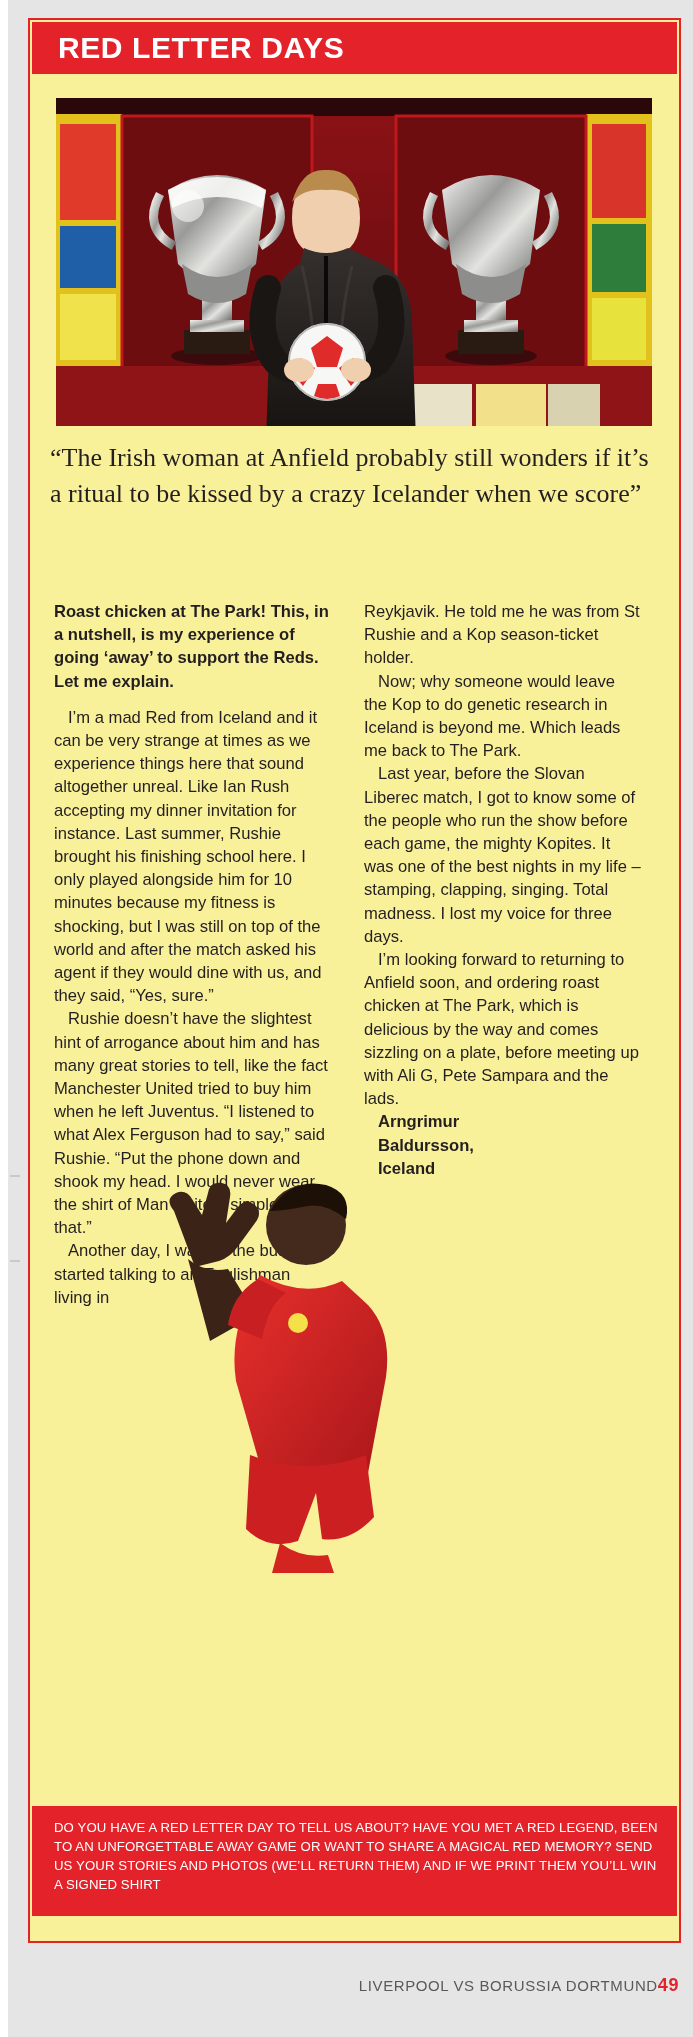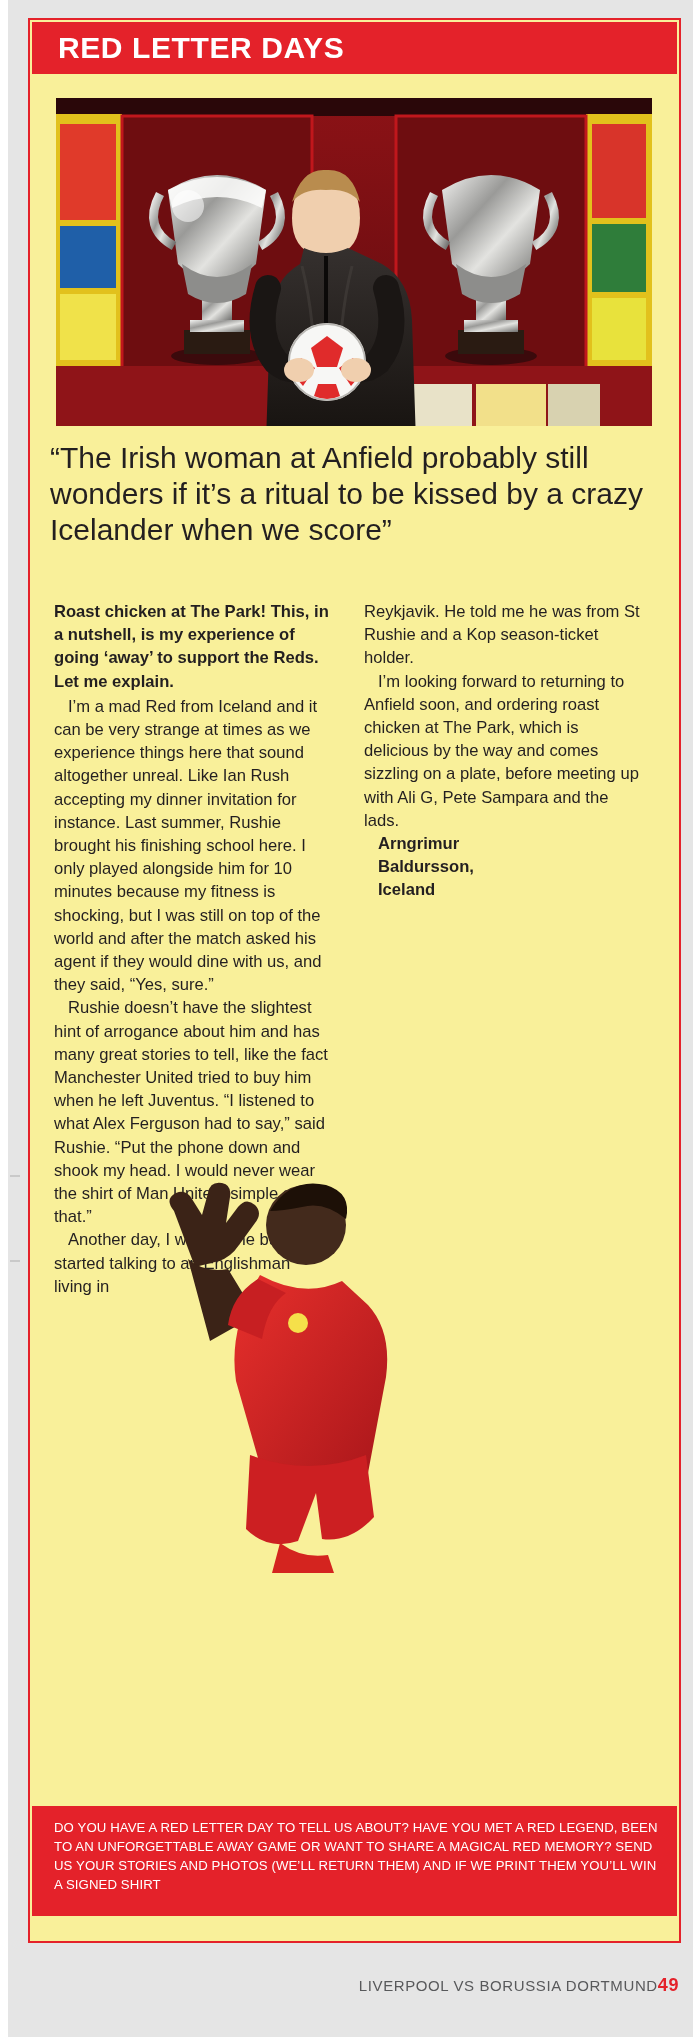--- a/index.html
+++ b/index.html
@@ -68,24 +68,24 @@
     background: #7a0f12;
   }
   .photo svg { display:block; }
 
   
   .pullquote {
     position: absolute;
     left: 42px;
     top: 440px;
     width: 612px;
-    font-size: 30px;
+    font-size: 26px;
     line-height: 36px;
     color: #231f20;
-    font-family: Liberation Sans, sans-serif;
+    font-family: Liberation Serif, serif;
   }
 
   
   .cols {
     position: absolute;
     left: 46px;
     top: 600px;
     width: 604px;
     height: 1200px;
   }
@@ -100,21 +100,21 @@
   .col-left { left: 0; }
   .col-right { left: 310px; }
 
   .col p {
     margin: 0;
     text-indent: 14px;
   }
   .col p.lead {
     font-weight: bold;
     text-indent: 0;
-    margin-bottom: 2px;
+    margin-bottom: 13px;
   }
   .col p.noindent { text-indent: 0; }
 
   .sig {
     font-weight: bold;
     text-indent: 0;
     margin-top: 3px;
   }
 
   
@@ -283,20 +283,22 @@
   <div class="cols">
     <div class="col col-left">
       <p class="lead">Roast chicken at The Park! This, in a nutshell, is my experience of going ‘away’ to support the Reds. Let me explain.</p>
       <p>I’m a mad Red from Iceland and it can be very strange at times as we experience things here that sound altogether unreal. Like Ian Rush accepting my dinner invitation for instance. Last summer, Rushie brought his finishing school here. I only played alongside him for 10 minutes because my fitness is shocking, but I was still on top of the world and after the match asked his agent if they would dine with us, and they said, “Yes, sure.”</p>
       <p>Rushie doesn’t have the slightest hint of arrogance about him and has many great stories to tell, like the fact Manchester United tried to buy him when he left Juventus. “I listened to what Alex Ferguson had to say,” said Rushie. “Put the phone down and shook my head. I would never wear the shirt of Man United, simple as that.”</p>
       <p>Another day, I was on the bus and started talking to an Englishman living in</p>
     </div>
 
     <div class="col col-right">
       <p class="noindent">Reykjavik. He told me he was from St Rushie and a Kop season-ticket holder.</p>
+      <p>Now; why someone would leave the Kop to do genetic research in Iceland is beyond me. Which leads me back to The Park.</p>
+      <p>Last year, before the Slovan Liberec match, I got to know some of the people who run the show before each game, the mighty Kopites. It was one of the best nights in my life – stamping, clapping, singing. Total madness. I lost my voice for three days.</p>
       <p>I’m looking forward to returning to Anfield soon, and ordering roast chicken at The Park, which is delicious by the way and comes sizzling on a plate, before meeting up with Ali G, Pete Sampara and the lads.</p>
       <p class="sig">Arngrimur</p>
       <p class="sig">Baldursson,</p>
       <p class="sig">Iceland</p>
     </div>
   </div>
 
   <div class="player">
     <svg width="300" height="420" viewBox="0 0 300 420">
       <defs>

